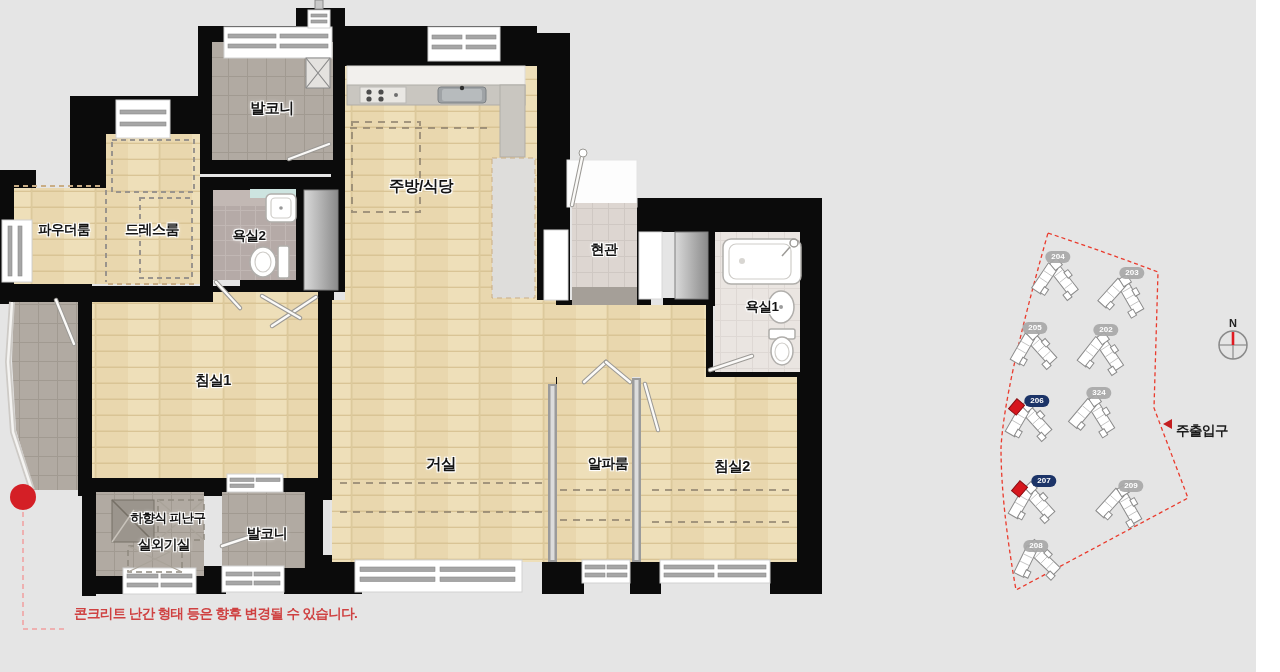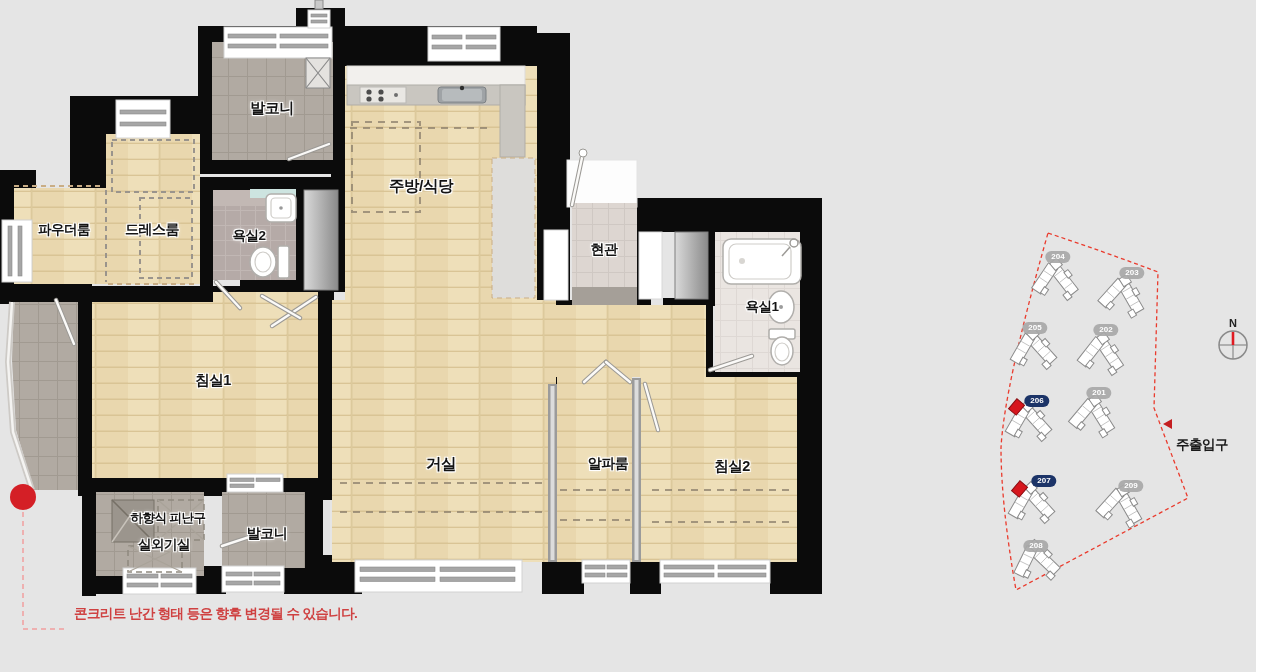--- a/index.html
+++ b/index.html
@@ -15,21 +15,21 @@
   
   .notice{position:absolute;left:74px;top:602px;font-size:13.5px;font-weight:600;
     color:#cf4141;line-height:23px;letter-spacing:-0.6px;white-space:nowrap;}
 
   
   .badge{position:absolute;transform:translate(-50%,-50%);font-size:8px;font-weight:bold;
     color:#fff;background:rgba(168,168,168,.92);border-radius:8px;padding:1px 6px;line-height:10px;}
   .badge.navy{background:#1c3468;}
 
   .north-label{position:absolute;transform:translate(-50%,-50%);font-size:11px;font-weight:bold;color:#222;}
-  .main-entrance{position:absolute;left:1176px;top:436px;font-size:13.5px;font-weight:bold;
+  .main-entrance{position:absolute;left:1176px;top:422px;font-size:13.5px;font-weight:bold;
     color:#1a1a1a;letter-spacing:-0.5px;white-space:nowrap;}
   .entr-arrow{position:absolute;left:1163px;top:419px;width:0;height:0;
     border-top:5px solid transparent;border-bottom:5px solid transparent;border-right:9px solid #c41e20;}
 
   
   .wl{fill:#0b0b0b;}
   .win{fill:#ffffff;stroke:#d2d2d2;stroke-width:1;}
   .bar{fill:#a6a6a6;stroke:#8b8b8b;stroke-width:.6;}
   .dashline{stroke:#8a7e6b;stroke-width:2;stroke-dasharray:7 6;fill:none;opacity:.75;}
   .tandash{stroke:#c9ad85;stroke-width:2;stroke-dasharray:5 4;fill:none;}
@@ -414,21 +414,21 @@
 
 <div class="notice">
   <div>콘크리트 난간 형태 등은 향후 변경될 수 있습니다.</div>
 </div>
 
 <span class="badge" style="left:1058px;top:257px;">204</span>
 <span class="badge" style="left:1132px;top:273px;">203</span>
 <span class="badge" style="left:1035px;top:328px;">205</span>
 <span class="badge" style="left:1106px;top:330px;">202</span>
 <span class="badge navy" style="left:1037px;top:401px;">206</span>
-<span class="badge" style="left:1099px;top:393px;">201</span>
+<span class="badge" style="left:1099px;top:393px;">324</span>
 <span class="badge navy" style="left:1044px;top:481px;">207</span>
 <span class="badge" style="left:1131px;top:486px;">209</span>
 <span class="badge" style="left:1036px;top:546px;">208</span>
 
 <span class="north-label" style="left:1233px;top:323px;">N</span>
 <span class="entr-arrow"></span>
 <span class="main-entrance">주출입구</span>
 
 </div>
 

